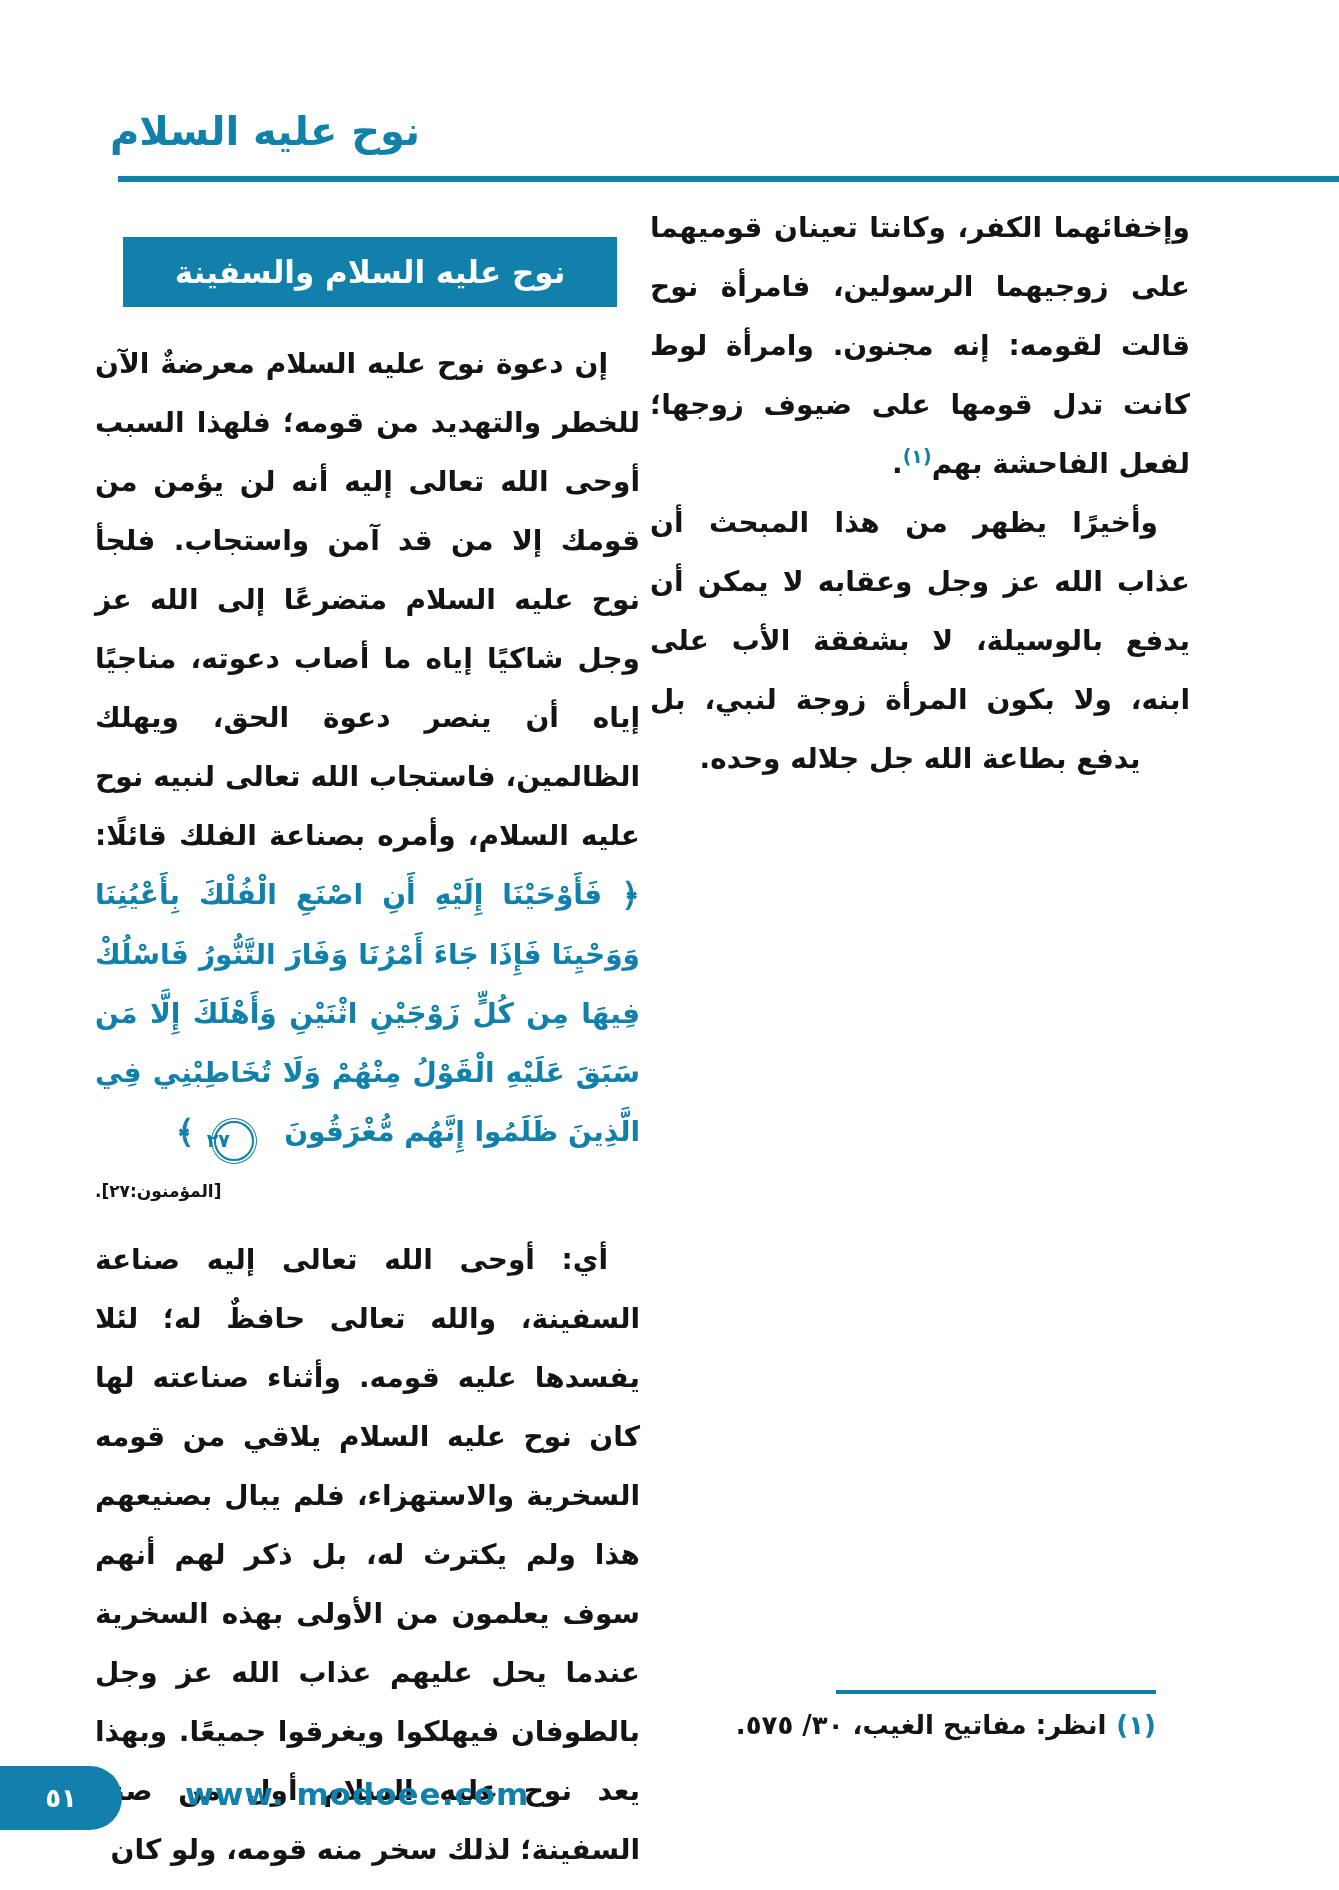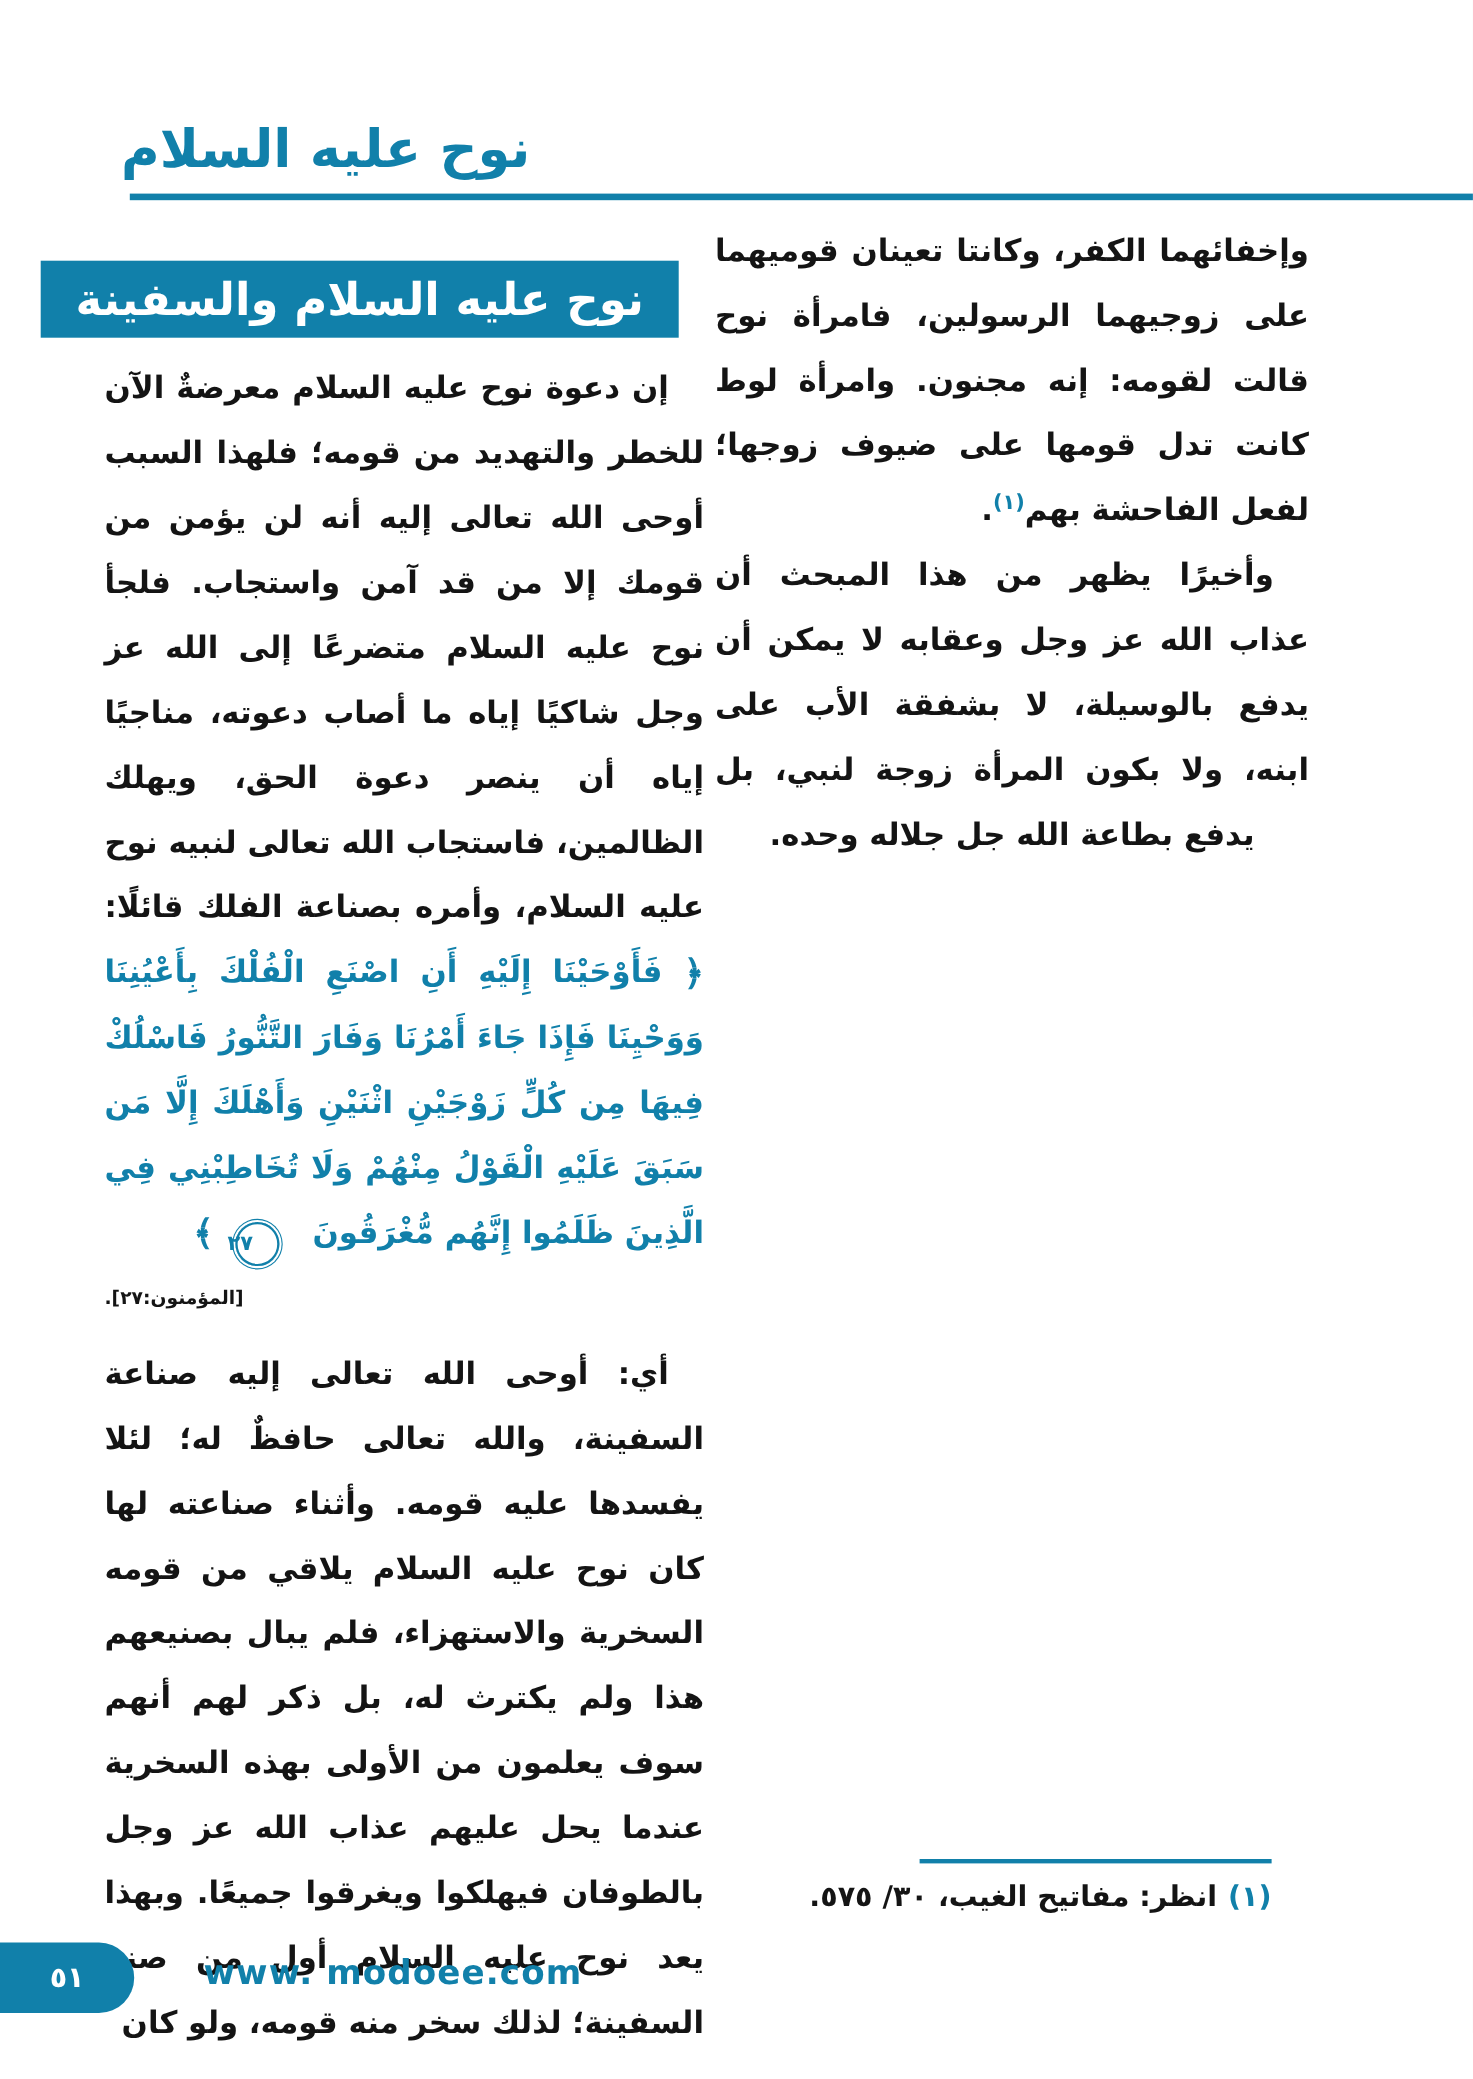--- a/index.html
+++ b/index.html
@@ -4,38 +4,38 @@
 <style>
   :root{ --teal:#1180aa; --ink:#141414; }
   html,body{margin:0;padding:0;background:#e8e8e8;}
   .page{
     position:relative; width:1339px; height:1890px; margin:0 auto;
     background:#ffffff; overflow:hidden; direction:rtl;
     font-family:"DejaVu Sans", sans-serif; color:var(--ink);
   }
   .header-title{
     position:absolute; left:110px; top:108px;
-    font-size:48px; font-weight:bold; color:var(--teal);
+    font-size:40px; font-weight:bold; color:var(--teal);
     letter-spacing:-2px; white-space:nowrap;
   }
   .header-rule{
     position:absolute; left:118px; right:0; top:176px; height:6px;
     background:var(--teal);
   }
   .col{ position:absolute; }
   .col-right{ left:650px; top:198px; width:540px; }
   .col-left { left:95px;  top:237px; width:545px; }
   .body-text{ font-size:28px; font-weight:bold; line-height:59px;
     text-align:justify; color:var(--ink); margin:0; }
   .indent{ text-indent:32px; }
   .center-last{ text-align-last:center; }
   .heading-box{
-    background:var(--teal); width:580px; height:70px; margin:0 23px 16px 0;
+    background:var(--teal); width:494px; height:70px; margin:0 23px 27px 0;
     display:flex; align-items:center; justify-content:center;
-    color:#fff; font-size:41px; font-weight:bold;
+    color:#fff; font-size:31px; font-weight:bold;
   }
   .quran{ color:var(--teal); }
   .ornate{ font-size:32px; vertical-align:-2px; }
   .medallion{
     display:inline-flex; align-items:center; justify-content:center;
     width:36px; height:36px; border-radius:50%;
     border:2px solid var(--teal);
     box-shadow:0 0 0 2px #fff, 0 0 0 3px var(--teal);
     font-size:19px; line-height:1; margin:0 20px; vertical-align:-6px;
   }

